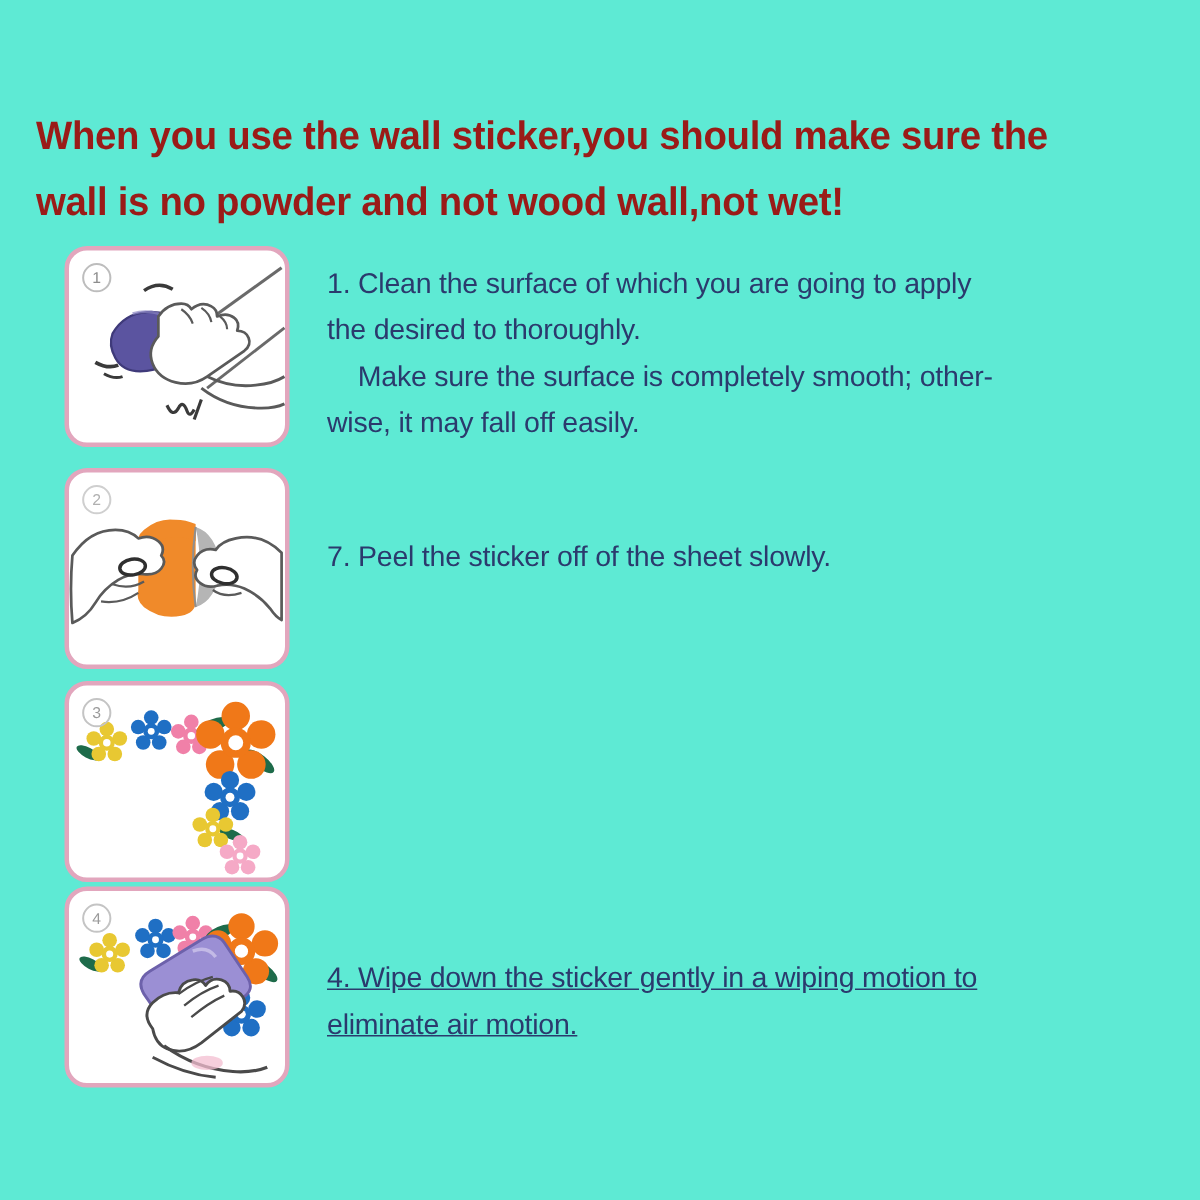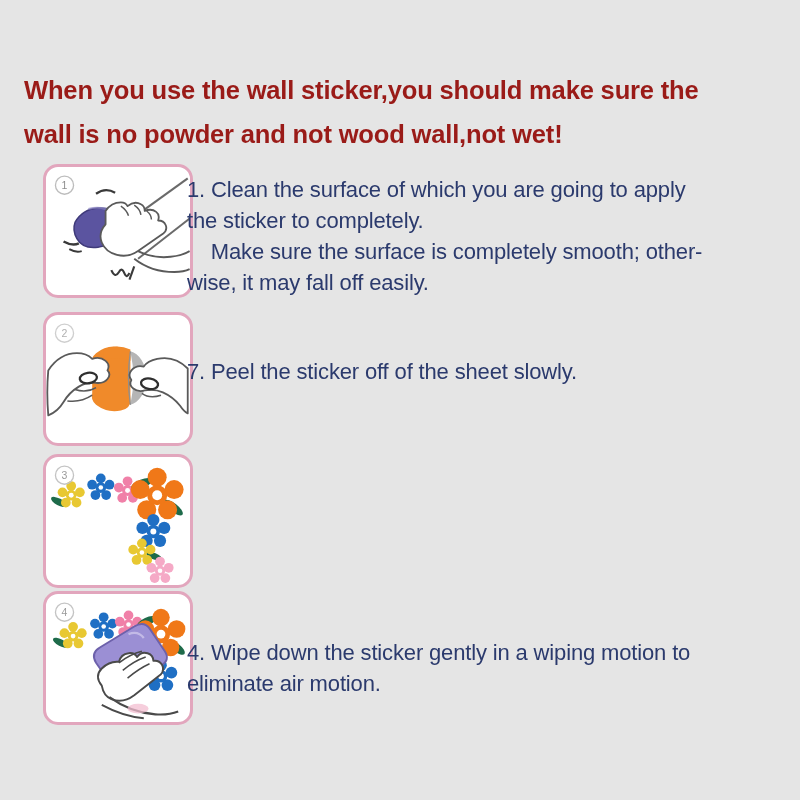--- a/index.html
+++ b/index.html
@@ -11,21 +11,21 @@
   body {
     width: 800px;
     height: 800px;
     overflow: hidden;
     font-family: "Liberation Sans", sans-serif;
     position: relative;
   }
   .sheet {
     position: absolute;
     inset: 0;
-    background: #e5e5e5;
+    background: #5eead4;
   }
 
   
   .headline {
     position: absolute;
     left: 24px;
     top: 68px;
     width: 748px;
     color: #9a1b18;
     font-family: "Liberation Sans", sans-serif;
@@ -64,33 +64,33 @@
     border: 3px solid #e2a6bd;
     border-radius: 15px;
     background: #ffffff;
     box-sizing: border-box;
     overflow: hidden;
   }
   .panel svg { display: block; width: 100%; height: 100%; }
 
   .step-text {
     position: absolute;
-    left: 187px;
+    left: 218px;
     width: 560px;
     color: #2b3a6d;
     font-family: "Liberation Sans", sans-serif;
-    font-size: 22px;
+    font-size: 19px;
     line-height: 31px;
     letter-spacing: -0.15px;
   }
   .step-text .ln { display: block; white-space: pre; }
   .st1 { top: 12px; }
   .st2 { top: 46px; }
   .st3 { top: 40px; }
-  .st4 { top: 48px; }
+  .st4 { top: 48px; text-decoration: underline; }
 </style>
 </head>
 <body>
 
 <div class="sheet">
 
   <div class="headline">
     <span class="hl-line">When you use the wall sticker,you should make sure the</span>
     <span class="hl-line">wall is no powder and not wood wall,not wet!</span>
   </div>
@@ -124,21 +124,21 @@
           <path d="M92 104 l-5 14" stroke="#3a3a3a" stroke-width="2.2" fill="none"></path>
 
           <g>
             <circle cx="19" cy="19" r="9.5" fill="none" stroke="#bdbdbd" stroke-width="1.4"></circle>
             <text x="19" y="23" text-anchor="middle" font-family="Liberation Sans, sans-serif" font-size="11" fill="#8d8d8d">1</text>
           </g>
         </svg>
       </div>
       <div class="step-text st1">
         <span class="ln">1. Clean the surface of which you are going to apply</span>
-        <span class="ln">the sticker to completely.</span>
+        <span class="ln">the desired to thoroughly.</span>
         <span class="ln">    Make sure the surface is completely smooth; other-</span>
         <span class="ln">wise, it may fall off easily.</span>
       </div>
     </div>
 
     <div class="step-row r2">
       <div class="panel">
         <svg viewBox="0 0 150 134" xmlns="http://www.w3.org/2000/svg">
 
           <path d="M52 40 q12 -10 26 -6 q10 3 10 10 l0 46 q0 8 -10 10 q-14 3 -26 -6

